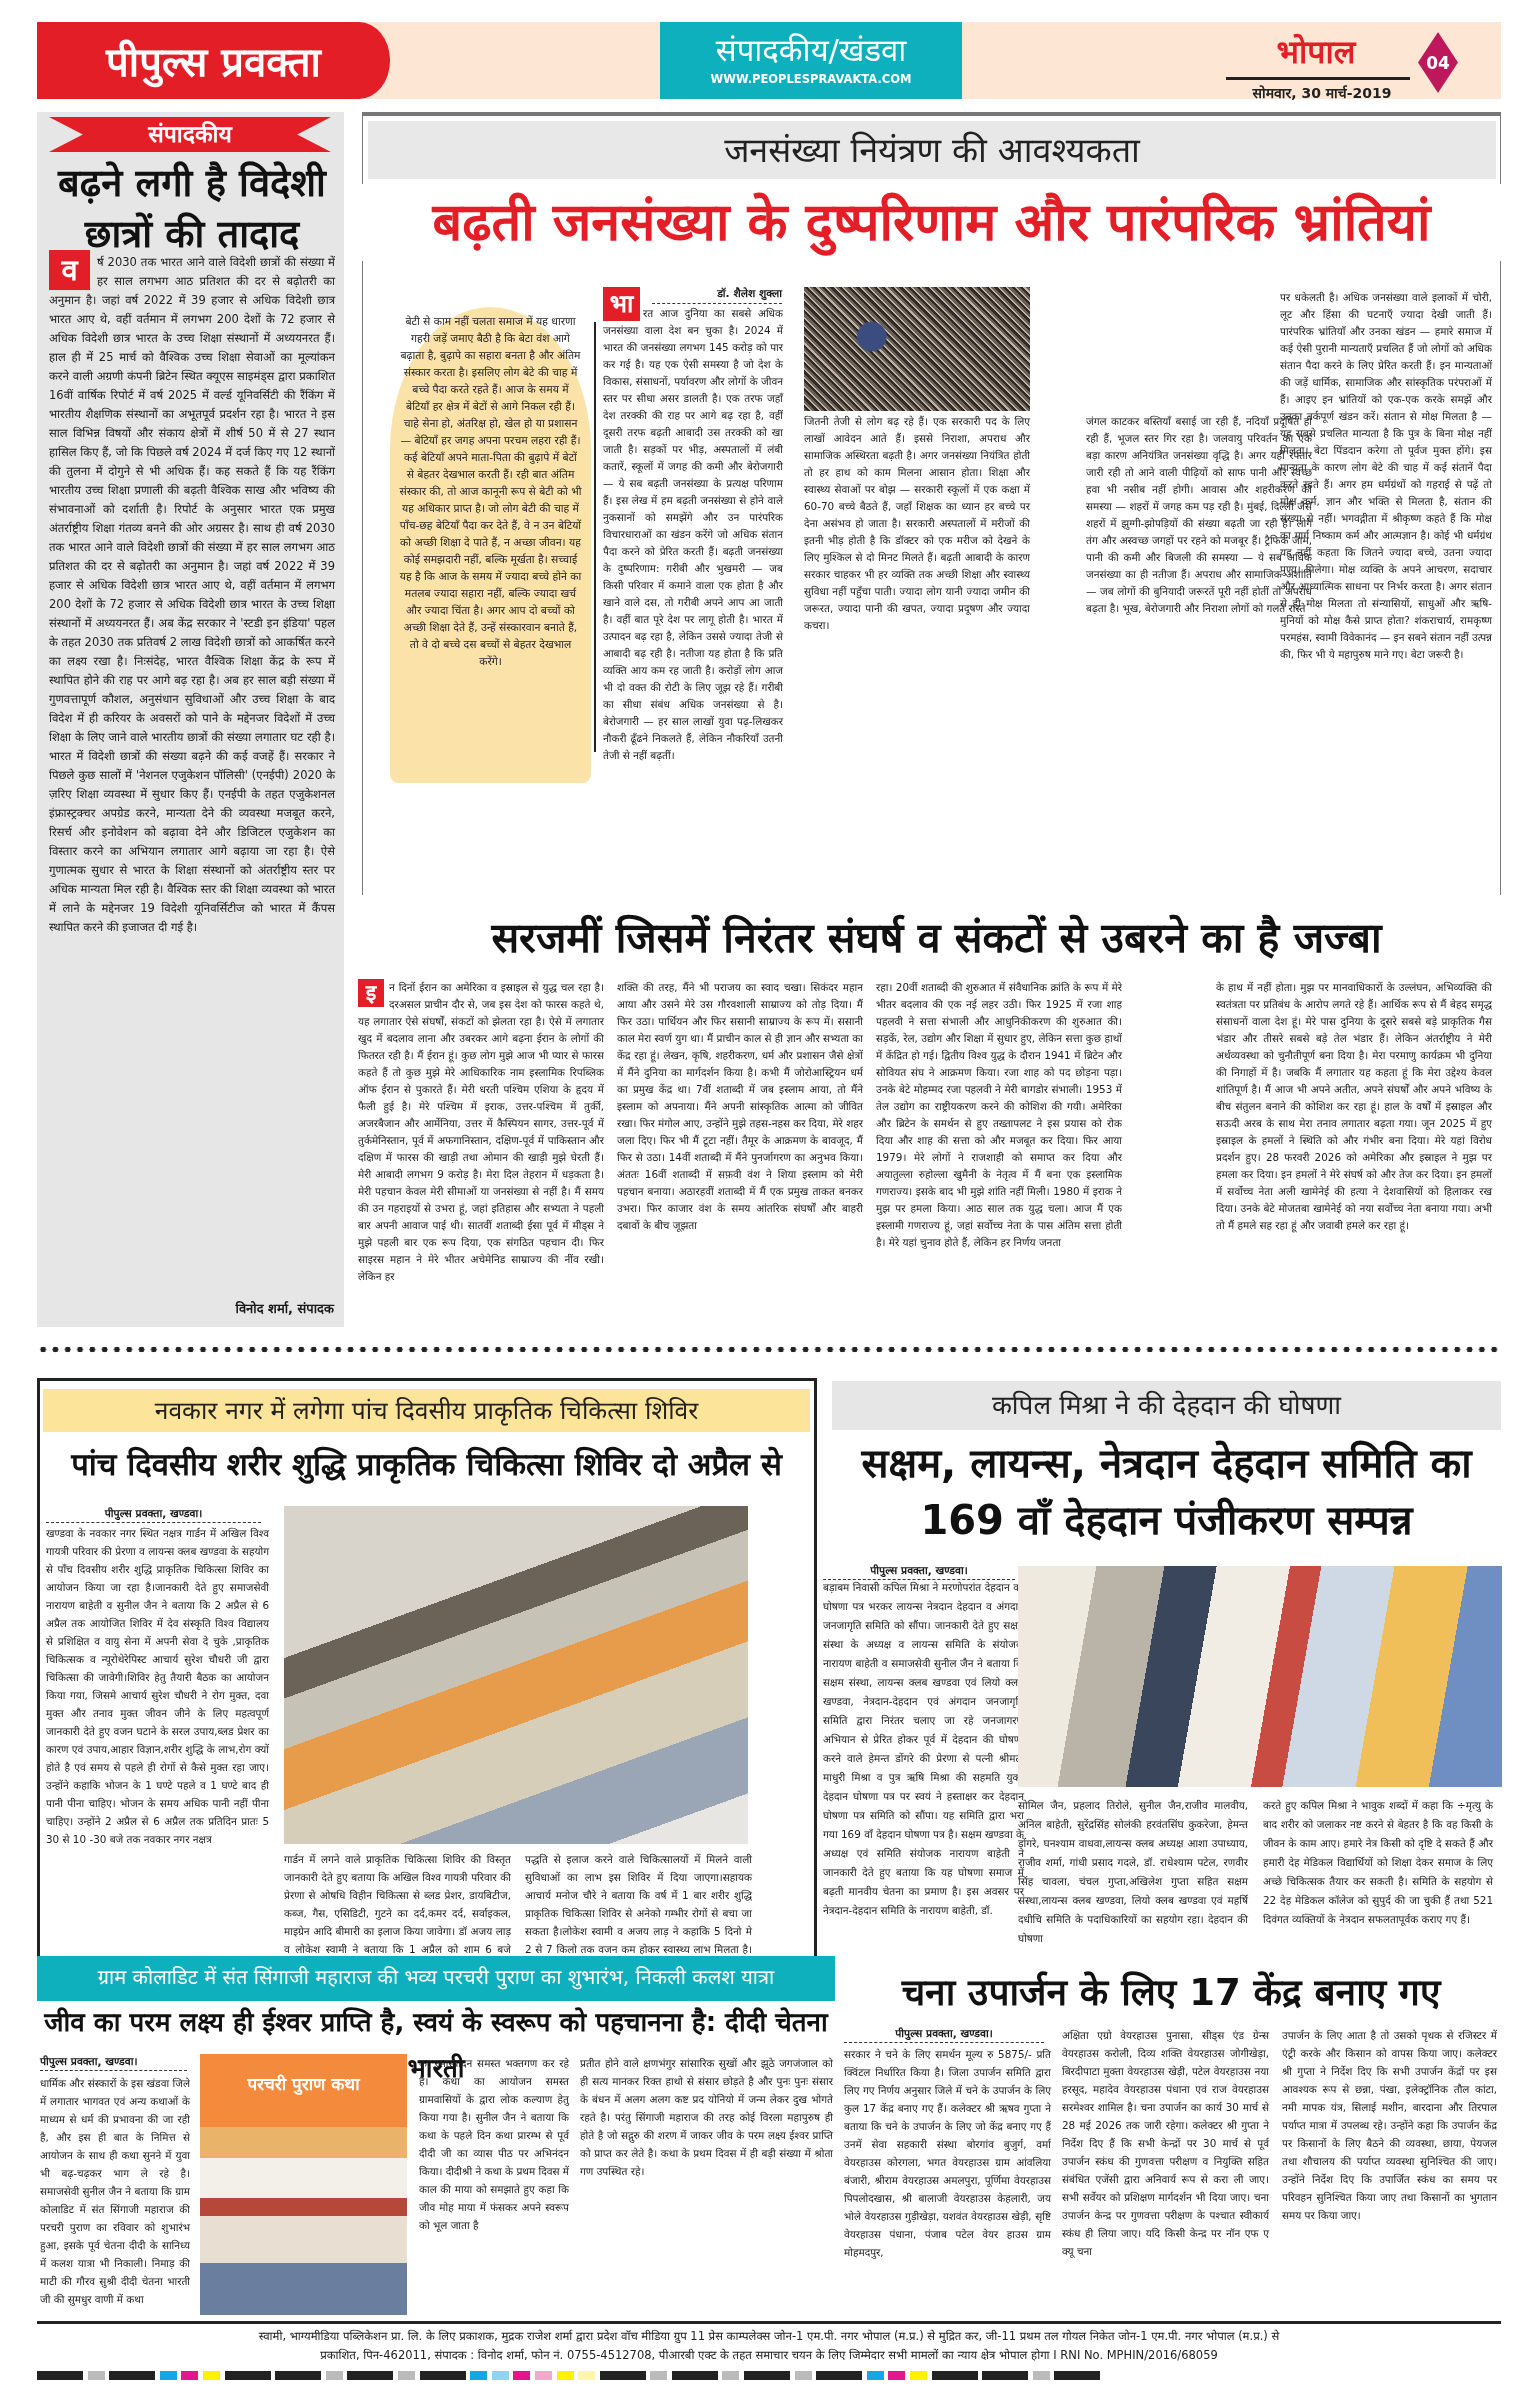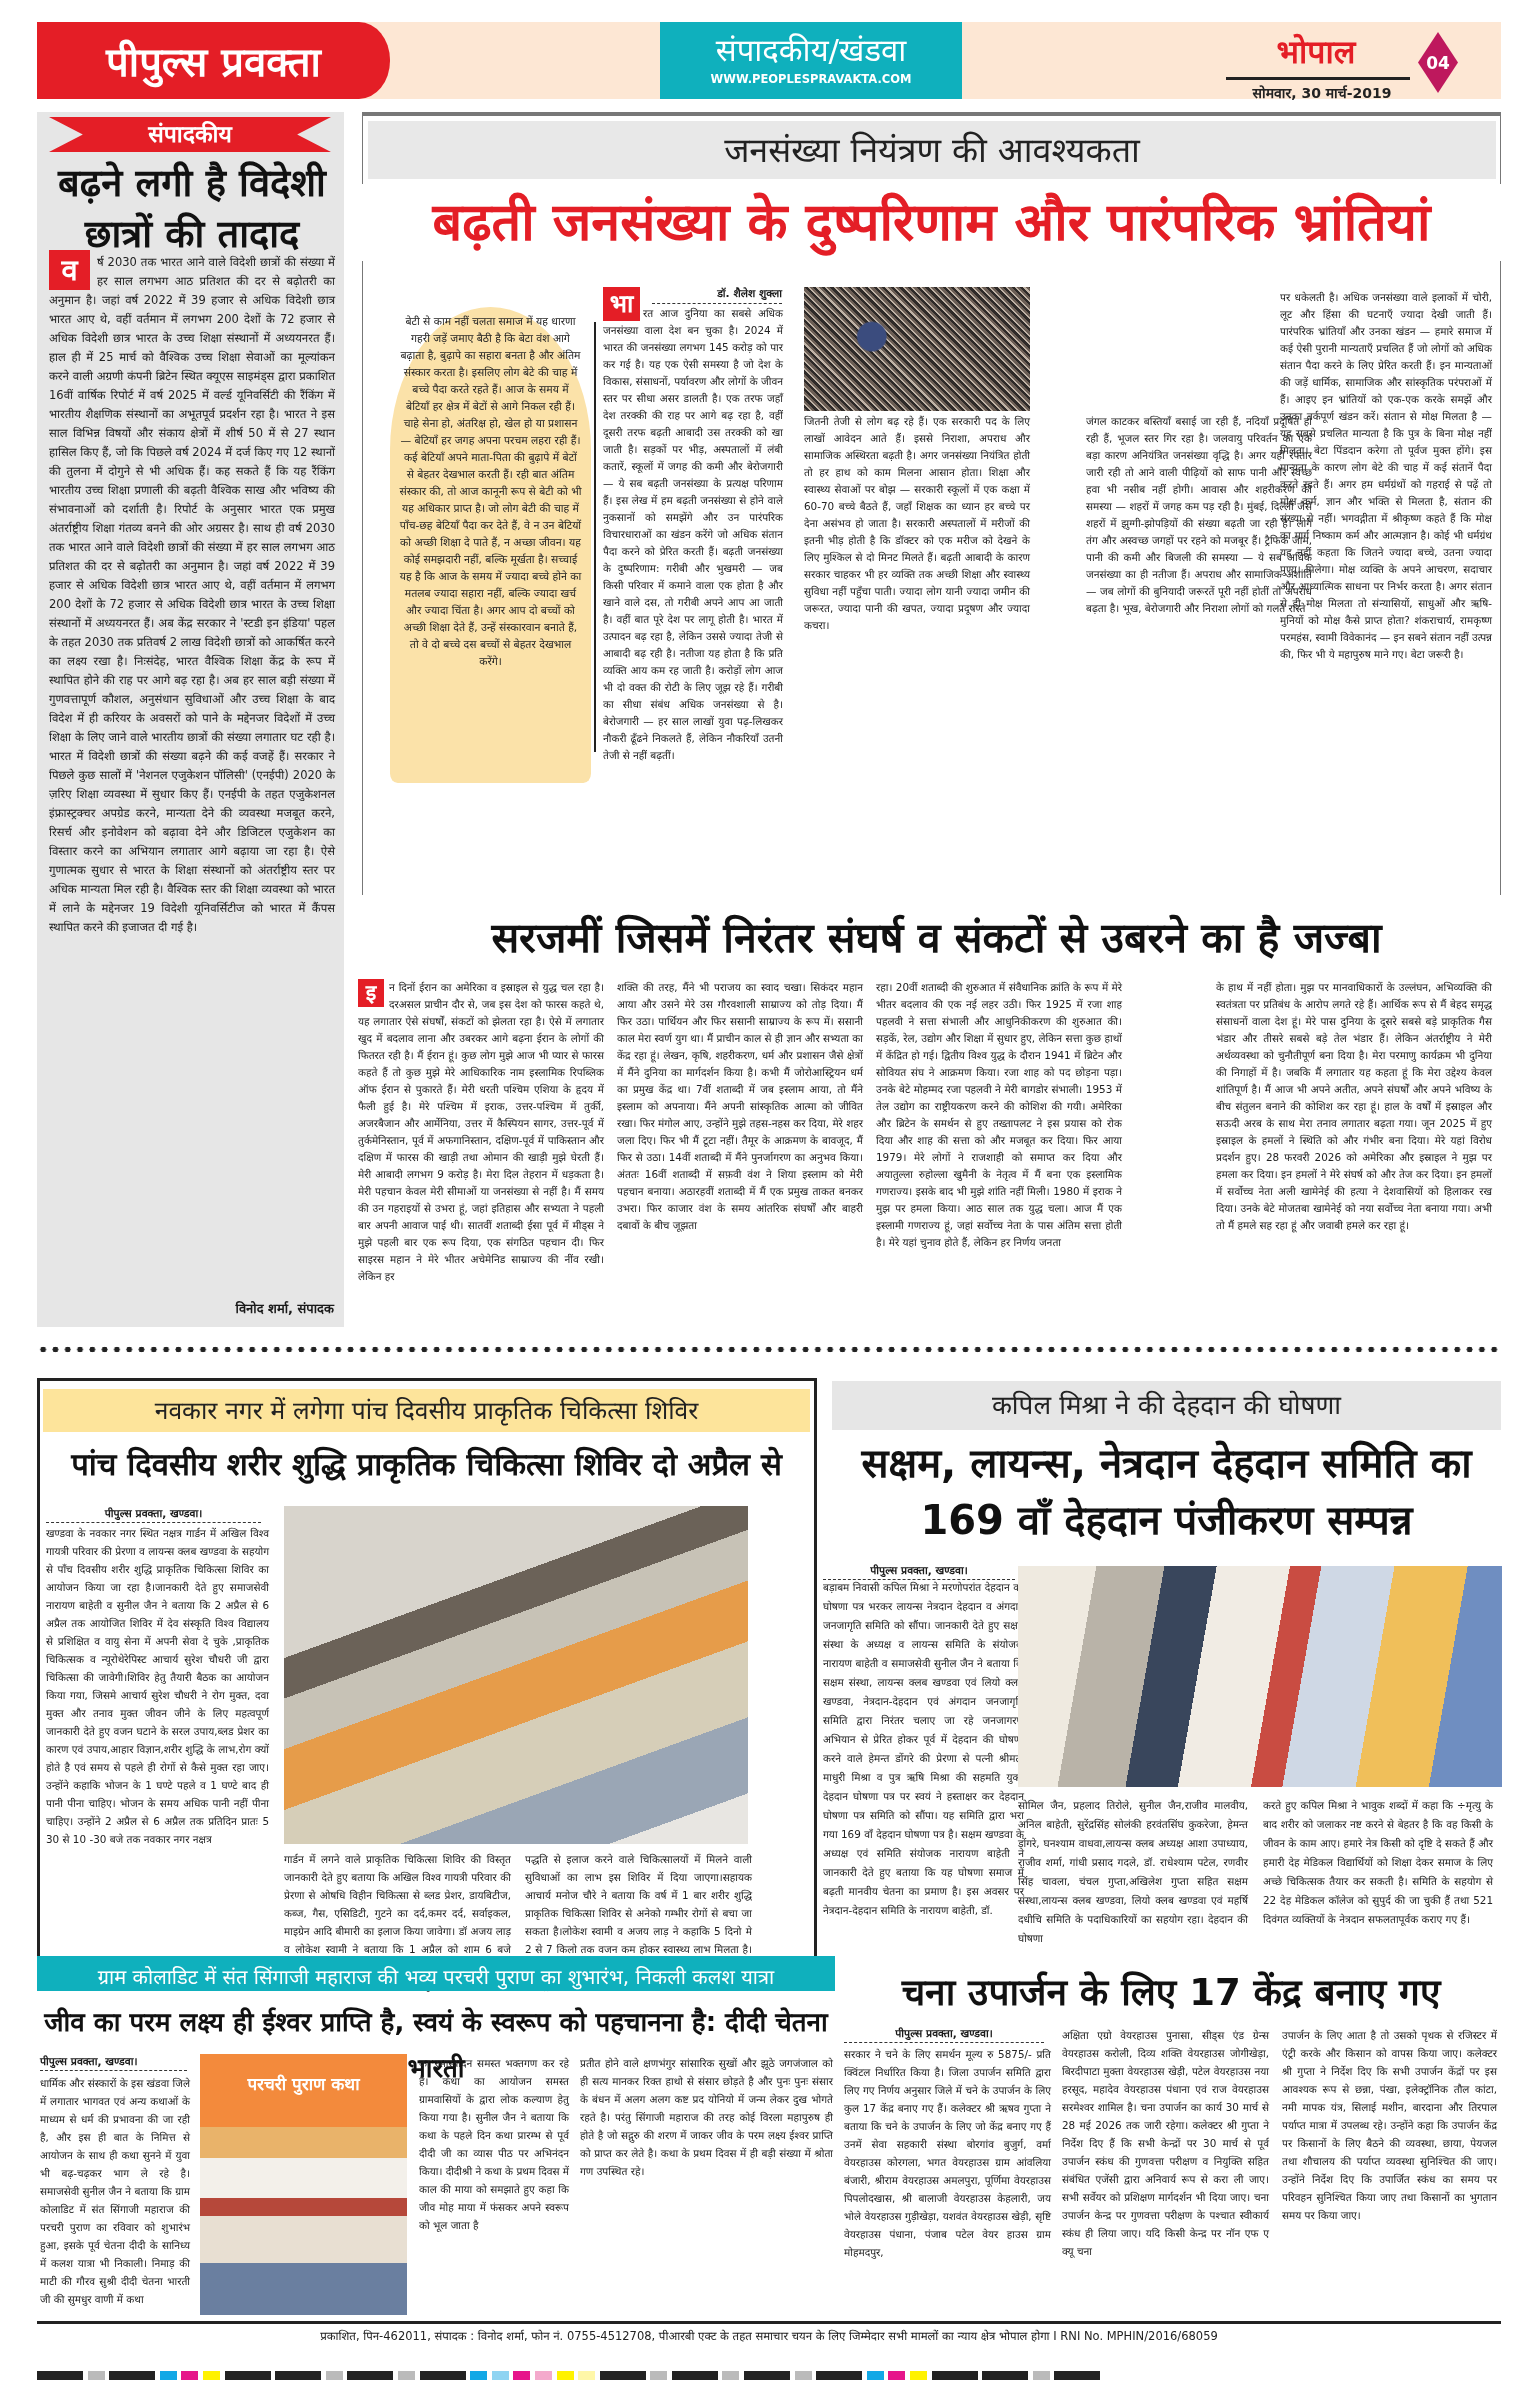--- a/index.html
+++ b/index.html
@@ -59,21 +59,21 @@
   .nat-c3 { left: 525px; top: 1850px; width: 227px; font-size: 10.4px; line-height: 18px; }
   
   .deh-kicker { left: 774px; top: 1381px; width: 728px; height: 49px; background: #e6e6e6; font-size: 26px; line-height: 49px; text-align: center; color: #222; }
   .deh-head { left: 774px; top: 1435px; width: 728px; text-align: center; font-size: 40px; font-weight: bold; line-height: 57px; color: #111; }
   .deh-byl { left: 823px; top: 1563px; width: 192px; }
   .deh-c1 { left: 823px; top: 1578px; width: 201px; font-size: 10.4px; line-height: 19px; }
   .deh-photo { left: 1018px; top: 1566px; width: 484px; height: 221px; background: linear-gradient(100deg,#efeae0 0 15%,#b9b3a8 15% 28%,#39465c 28% 38%,#f1ece4 38% 52%,#c94c42 52% 58%,#cfd8e5 58% 72%,#f0bf5a 72% 86%,#6f8ec1 86%); }
   .deh-c2 { left: 1018px; top: 1796px; width: 230px; font-size: 10.4px; line-height: 19px; }
   .deh-c3 { left: 1263px; top: 1796px; width: 230px; font-size: 10.4px; line-height: 19px; }
   
-  .par-kicker { left: 37px; top: 1956px; width: 798px; height: 35px; background: #0fb0bd; color: #fff; font-size: 20px; line-height: 43px; text-align: center; }
+  .par-kicker { left: 37px; top: 1956px; width: 798px; height: 45px; background: #0fb0bd; color: #fff; font-size: 20px; line-height: 43px; text-align: center; }
   .par-head { left: 37px; top: 1999px; width: 798px; text-align: center; font-size: 26px; font-weight: bold; line-height: 46px; color: #111; }
   .par-byl { left: 40px; top: 2054px; width: 147px; text-align: left; }
   .par-c1 { left: 40px; top: 2072px; width: 150px; font-size: 10.4px; line-height: 18px; }
   .par-photo { left: 200px; top: 2054px; width: 207px; height: 261px; background: linear-gradient(180deg,#f38a3c 0 28%,#e9b36a 28% 40%,#f3f0ea 40% 55%,#b6483a 55% 62%,#e8dfd2 62% 80%,#6a7fa0 80%); }
   .par-c2 { left: 419px; top: 2054px; width: 150px; font-size: 10.4px; line-height: 18px; }
   .par-c3 { left: 580px; top: 2054px; width: 253px; font-size: 10.4px; line-height: 18px; }
   
   .cha-head { left: 841px; top: 1962px; width: 660px; text-align: center; font-size: 37px; font-weight: bold; line-height: 61px; color: #111; }
   .cha-byl { left: 844px; top: 2026px; width: 200px; }
   .cha-c1 { left: 844px; top: 2045px; width: 207px; font-size: 10.4px; line-height: 18px; }
@@ -157,20 +157,21 @@
 <div class="abs par-c3 body-text">प्रतीत होने वाले क्षणभंगुर सांसारिक सुखों और झूठे जगजंजाल को ही सत्य मानकर रिक्त हाथो से संसार छोड़ते है और पुनः पुनः संसार के बंधन में अलग अलग कष्ट प्रद योनियो में जन्म लेकर दुख भोगते रहते है। परंतु सिंगाजी महाराज की तरह कोई विरला महापुरुष ही होते है जो सद्गुरु की शरण में जाकर जीव के परम लक्ष्य ईश्वर प्राप्ति को प्राप्त कर लेते है। कथा के प्रथम दिवस में ही बड़ी संख्या में श्रोता गण उपस्थित रहे।</div>
 
 <div class="abs cha-head">चना उपार्जन के लिए 17 केंद्र बनाए गए</div>
 <div class="abs byl cha-byl">पीपुल्स प्रवक्ता, खण्डवा।</div>
 <div class="abs cha-c1 body-text">सरकार ने चने के लिए समर्थन मूल्य रु 5875/- प्रति क्विंटल निर्धारित किया है। जिला उपार्जन समिति द्वारा लिए गए निर्णय अनुसार जिले में चने के उपार्जन के लिए कुल 17 केंद्र बनाए गए हैं। कलेक्टर श्री ऋषव गुप्ता ने बताया कि चने के उपार्जन के लिए जो केंद्र बनाए गए हैं उनमें सेवा सहकारी संस्था बोरगांव बुजुर्ग, वर्मा वेयरहाउस कोरगला, भगत वेयरहाउस ग्राम आंवलिया बंजारी, श्रीराम वेयरहाउस अमलपुरा, पूर्णिमा वेयरहाउस पिपलोदखास, श्री बालाजी वेयरहाउस केहलारी, जय भोले वेयरहाउस गुड़ीखेड़ा, यशवंत वेयरहाउस खेड़ी, सृष्टि वेयरहाउस पंधाना, पंजाब पटेल वेयर हाउस ग्राम मोहमदपुर,</div>
 <div class="abs cha-c2 body-text">अक्षिता एग्रो वेयरहाउस पुनासा, सीड्स एंड ग्रेन्स वेयरहाउस करोली, दिव्य शक्ति वेयरहाउस जोगीखेड़ा, बिरदीपाटा मुक्ता वेयरहाउस खेड़ी, पटेल वेयरहाउस नया हरसूद, महादेव वेयरहाउस पंधाना एवं राज वेयरहाउस सरमेश्वर शामिल है। चना उपार्जन का कार्य 30 मार्च से 28 मई 2026 तक जारी रहेगा। कलेक्टर श्री गुप्ता ने निर्देश दिए हैं कि सभी केन्द्रों पर 30 मार्च से पूर्व उपार्जन स्कंध की गुणवत्ता परीक्षण व नियुक्ति सहित संबंधित एजेंसी द्वारा अनिवार्य रूप से करा ली जाए। सभी सर्वेयर को प्रशिक्षण मार्गदर्शन भी दिया जाए। चना उपार्जन केन्द्र पर गुणवत्ता परीक्षण के पश्चात स्वीकार्य स्कंध ही लिया जाए। यदि किसी केन्द्र पर नॉन एफ ए क्यू चना</div>
 <div class="abs cha-c3 body-text">उपार्जन के लिए आता है तो उसको पृथक से रजिस्टर में एंट्री करके और किसान को वापस किया जाए। कलेक्टर श्री गुप्ता ने निर्देश दिए कि सभी उपार्जन केंद्रों पर इस आवश्यक रूप से छन्ना, पंखा, इलेक्ट्रॉनिक तौल कांटा, नमी मापक यंत्र, सिलाई मशीन, बारदाना और तिरपाल पर्याप्त मात्रा में उपलब्ध रहे। उन्होंने कहा कि उपार्जन केंद्र पर किसानों के लिए बैठने की व्यवस्था, छाया, पेयजल तथा शौचालय की पर्याप्त व्यवस्था सुनिश्चित की जाए। उन्होंने निर्देश दिए कि उपार्जित स्कंध का समय पर परिवहन सुनिश्चित किया जाए तथा किसानों का भुगतान समय पर किया जाए।</div>
 
 <div class="abs foot-rule"></div>
 <div class="abs imprint">
+  <div>स्वामी, भाग्यमीडिया पब्लिकेशन प्रा. लि. के लिए प्रकाशक, मुद्रक राजेश शर्मा द्वारा प्रदेश वॉच मीडिया ग्रुप 11 प्रेस काम्पलेक्स जोन-1 एम.पी. नगर भोपाल (म.प्र.) से मुद्रित कर, जी-11 प्रथम तल गोयल निकेत जोन-1 एम.पी. नगर भोपाल (म.प्र.) से</div>
   <div>प्रकाशित, पिन-462011, संपादक : विनोद शर्मा, फोन नं. 0755-4512708, पीआरबी एक्ट के तहत समाचार चयन के लिए जिम्मेदार सभी मामलों का न्याय क्षेत्र भोपाल होगा I RNI No. MPHIN/2016/68059</div>
 </div>
 <div class="abs colorbar" id="colorbar">
     <span style="background: rgb(34, 34, 34); width: 46px;"></span>
     <span style="background: rgb(187, 187, 187); width: 17px;"></span>
     <span style="background: rgb(34, 34, 34); width: 46px;"></span>
     <span style="background: rgb(18, 168, 230); width: 17px;"></span>
     <span style="background: rgb(230, 21, 138); width: 17px;"></span>
     <span style="background: rgb(255, 242, 0); width: 17px;"></span>
     <span style="background: rgb(34, 34, 34); width: 46px;"></span>

